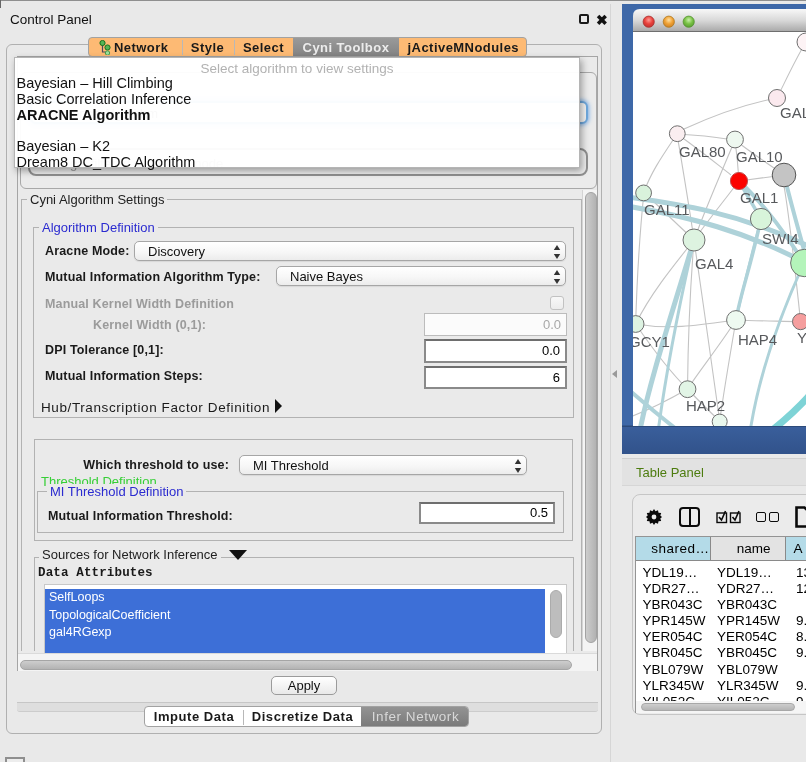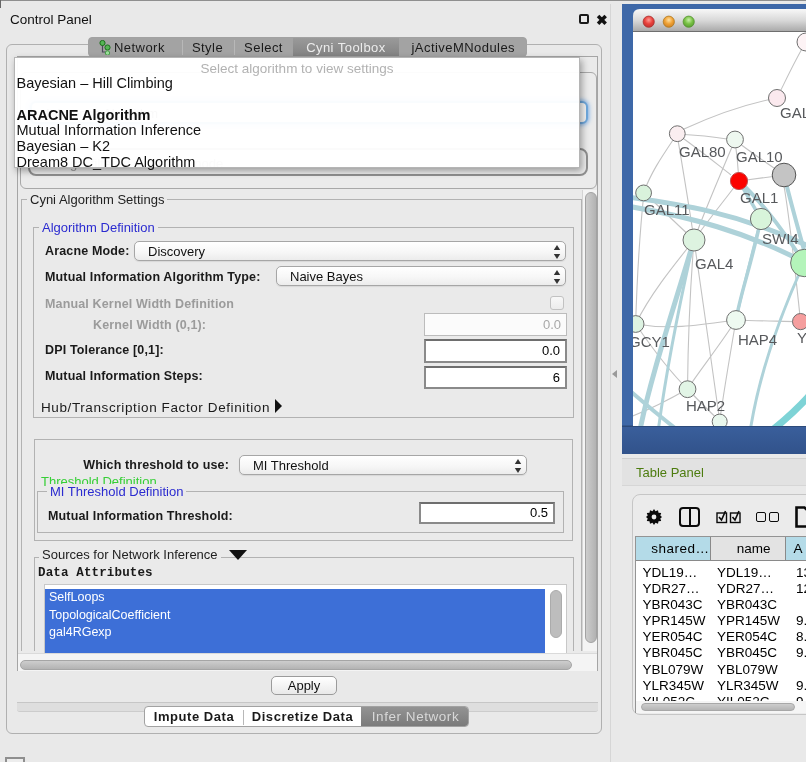--- a/index.html
+++ b/index.html
@@ -121,41 +121,41 @@
 
 <div class="abs" style="left:17px;top:702px;width:581px;height:10px;background:#dedede;border-top:1px solid #c6c6c6;border-bottom:1px solid #cccccc;border-radius:0 0 3px 3px;"></div>
 
 <div class="abs" style="left:144px;top:706px;width:325px;height:21px;background:#fff;border:1px solid #a2a2a2;border-radius:4px;overflow:hidden;font-size:13px;letter-spacing:0.55px;">
   <div style="position:absolute;left:0;top:0;width:98px;height:21px;text-align:center;line-height:20px;color:#1a1a1a;font-weight:bold;">Impute Data</div>
   <div style="position:absolute;left:98px;top:3px;width:1px;height:15px;background:#b8b8b8;"></div>
   <div style="position:absolute;left:99px;top:0;width:117px;height:21px;text-align:center;line-height:20px;color:#1a1a1a;font-weight:bold;">Discretize Data</div>
   <div style="position:absolute;left:216px;top:0;width:109px;height:21px;background:linear-gradient(#939393,#787878);color:#d8d8d8;text-align:center;line-height:20px;font-size:13.5px;">Infer Network</div>
 </div>
 
-<div class="abs" style="left:88px;top:37px;width:439px;height:20px;background:#a3a3a3;border:1px solid #a2a2a2;border-radius:4px;overflow:hidden;font-size:13px;font-weight:normal;letter-spacing:0.45px;">
+<div class="abs" style="left:88px;top:37px;width:439px;height:20px;background:#fdba74;border:1px solid #a2a2a2;border-radius:4px;overflow:hidden;font-size:13px;font-weight:bold;letter-spacing:0.45px;">
   <svg style="position:absolute;left:10px;top:2px;" width="13" height="15" viewBox="0 0 13 15">
     <path d="M3.5 3 V12 H8" fill="none" stroke="#4a4a5a" stroke-width="1.2"></path>
     <circle cx="3.5" cy="3" r="2.6" fill="#55b455" stroke="#1c701c"></circle>
     <circle cx="8.5" cy="7.5" r="2.6" fill="#55b455" stroke="#1c701c"></circle>
     <circle cx="8.5" cy="13" r="2.2" fill="#9adf9a" stroke="#4a9a4a"></circle>
   </svg>
   <div style="position:absolute;left:25px;top:0;width:58px;line-height:19px;color:#1a1a1a;">Network</div>
   <div style="position:absolute;left:92.5px;top:2px;width:1px;height:15px;background:#b8b8b8;"></div>
   <div style="position:absolute;left:93px;top:0;width:51px;text-align:center;line-height:19px;color:#1a1a1a;">Style</div>
   <div style="position:absolute;left:144.5px;top:2px;width:1px;height:15px;background:#b8b8b8;"></div>
   <div style="position:absolute;left:145px;top:0;width:59px;text-align:center;line-height:19px;color:#1a1a1a;">Select</div>
   <div style="position:absolute;left:204.3px;top:0;width:105.3px;height:20px;background:linear-gradient(#9a9a9a,#808080);text-align:center;line-height:19px;color:#ececec;">Cyni Toolbox</div>
   <div style="position:absolute;left:309.6px;top:0;width:129.4px;text-align:center;line-height:19px;color:#1a1a1a;">jActiveMNodules</div>
 </div>
 
 <div class="abs" style="left:14px;top:57px;width:566px;height:111px;background:rgba(255,255,255,0.96);border:1px solid #b5b5b5;box-shadow:2px 3px 7px rgba(0,0,0,0.35);font-size:14.5px;color:#111;">
   <div style="position:absolute;left:0;top:3px;width:100%;text-align:center;color:#b2b2b2;font-size:13.5px;">Select algorithm to view settings</div>
   <div style="position:absolute;left:1.5px;top:17px;">Bayesian – Hill Climbing</div>
+  <div style="position:absolute;left:1.5px;top:33px;">Basic Correlation Inference</div>
   <div style="position:absolute;left:1.5px;top:48.5px;font-weight:bold;">ARACNE Algorithm</div>
-  <div style="position:absolute;left:1.5px;top:64px;">Mutual Information Inference</div>
   <div style="position:absolute;left:1.5px;top:80px;">Bayesian – K2</div>
   <div style="position:absolute;left:1.5px;top:95.5px;">Dream8 DC_TDC Algorithm</div>
 </div>
 
 <div class="abs" style="left:5px;top:757px;width:20px;height:10px;border:2px solid #8f8f8f;background:#ededed;"></div>
 
 <div class="abs" style="left:610px;top:4px;width:1px;height:758px;background:#d6d6d6;"></div>
 
 <div class="abs" style="left:612px;top:370px;width:0;height:0;border-right:5px solid #9a9a9a;border-top:4px solid transparent;border-bottom:4px solid transparent;"></div>
 

